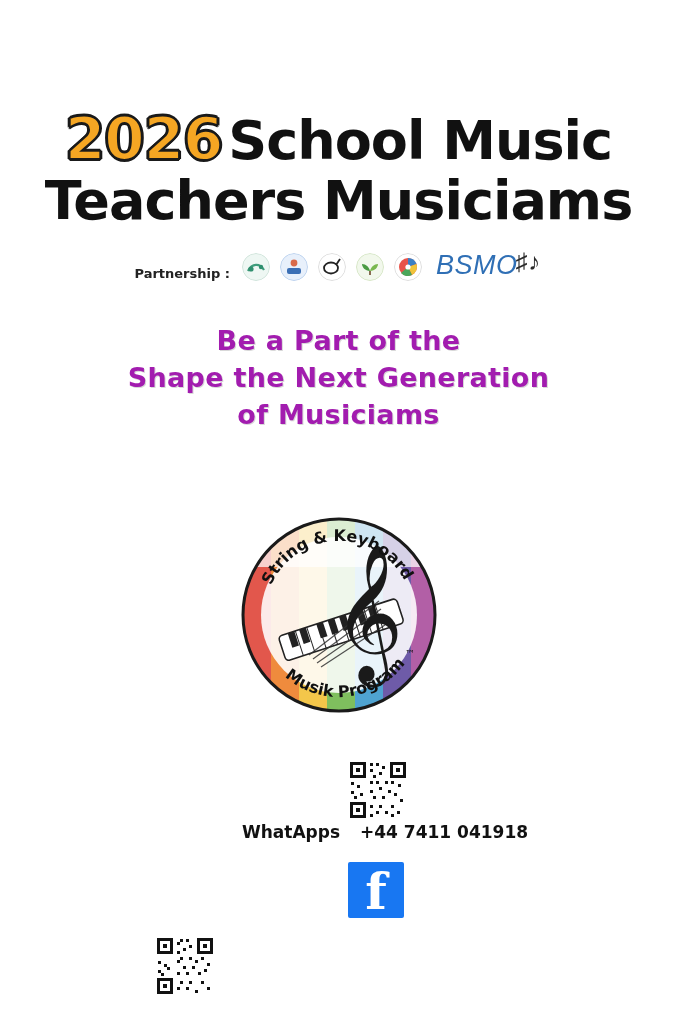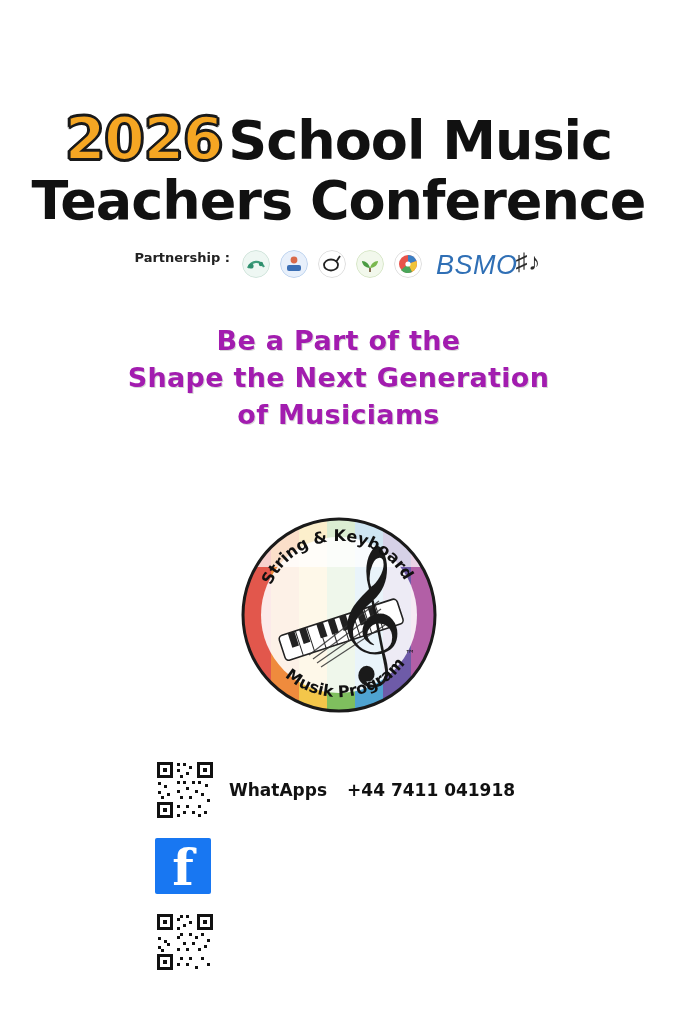--- a/index.html
+++ b/index.html
@@ -59,21 +59,21 @@
     white-space: nowrap;
   }
 
   
   .partnership {
     position: absolute;
     top: 250px;
     left: 0;
     width: 677px;
     display: flex;
-    align-items: flex-start;
+    align-items: flex-end;
     justify-content: center;
     gap: 10px;
   }
   .partnership-label {
     font-family: "DejaVu Sans", sans-serif;
     font-size: 13px;
     font-weight: bold;
     color: #222;
     margin-right: 2px;
   }
@@ -133,20 +133,21 @@
   .contacts {
     position: absolute;
     top: 760px;
     left: 155px;
     width: 460px;
   }
   .crow {
     display: flex;
     align-items: center;
     margin-bottom: 18px;
+    flex-direction: column;
   }
   .crow.third { align-items: flex-start; }
   .code-box {
     width: 60px;
     height: 60px;
     flex: 0 0 60px;
     margin-right: 14px;
   }
   .ctext {
     font-family: "DejaVu Sans", sans-serif;
@@ -179,21 +180,21 @@
 </style>
 </head>
 <body>
 
 <div class="poster">
 
   <div class="title-block">
     <div class="title-line1">
       <span class="year">2026</span><span class="title-main">School Music</span>
     </div>
-    <div class="title-line2">Teachers Conference</div>
+    <div class="title-line2">Teachers Musiciams</div>
   </div>
 
   <div class="partnership">
     <span class="partnership-label">Partnership :</span>
 
     <span class="plogo">
       <svg width="28" height="28" viewBox="0 0 28 28">
         <circle cx="14" cy="14" r="13.5" fill="#eef7f3" stroke="#cfe3da"></circle>
         <path d="M6 18 C10 10, 18 10, 22 17" stroke="#3f9d7c" stroke-width="2.2" fill="none"></path>
         <circle cx="9" cy="16" r="2.6" fill="#2f8f6e"></circle>

